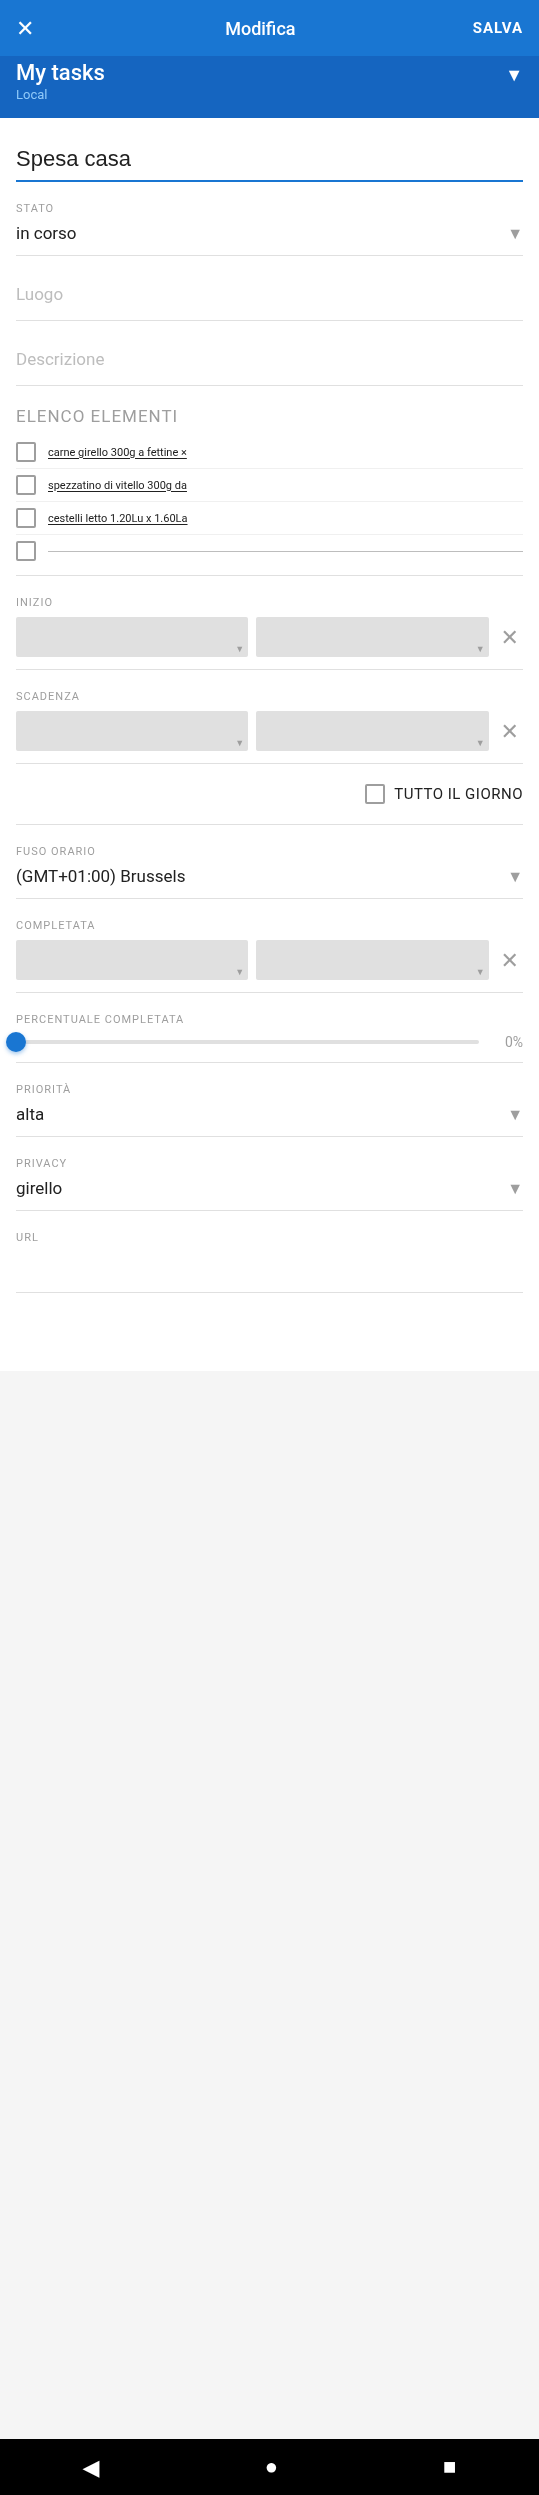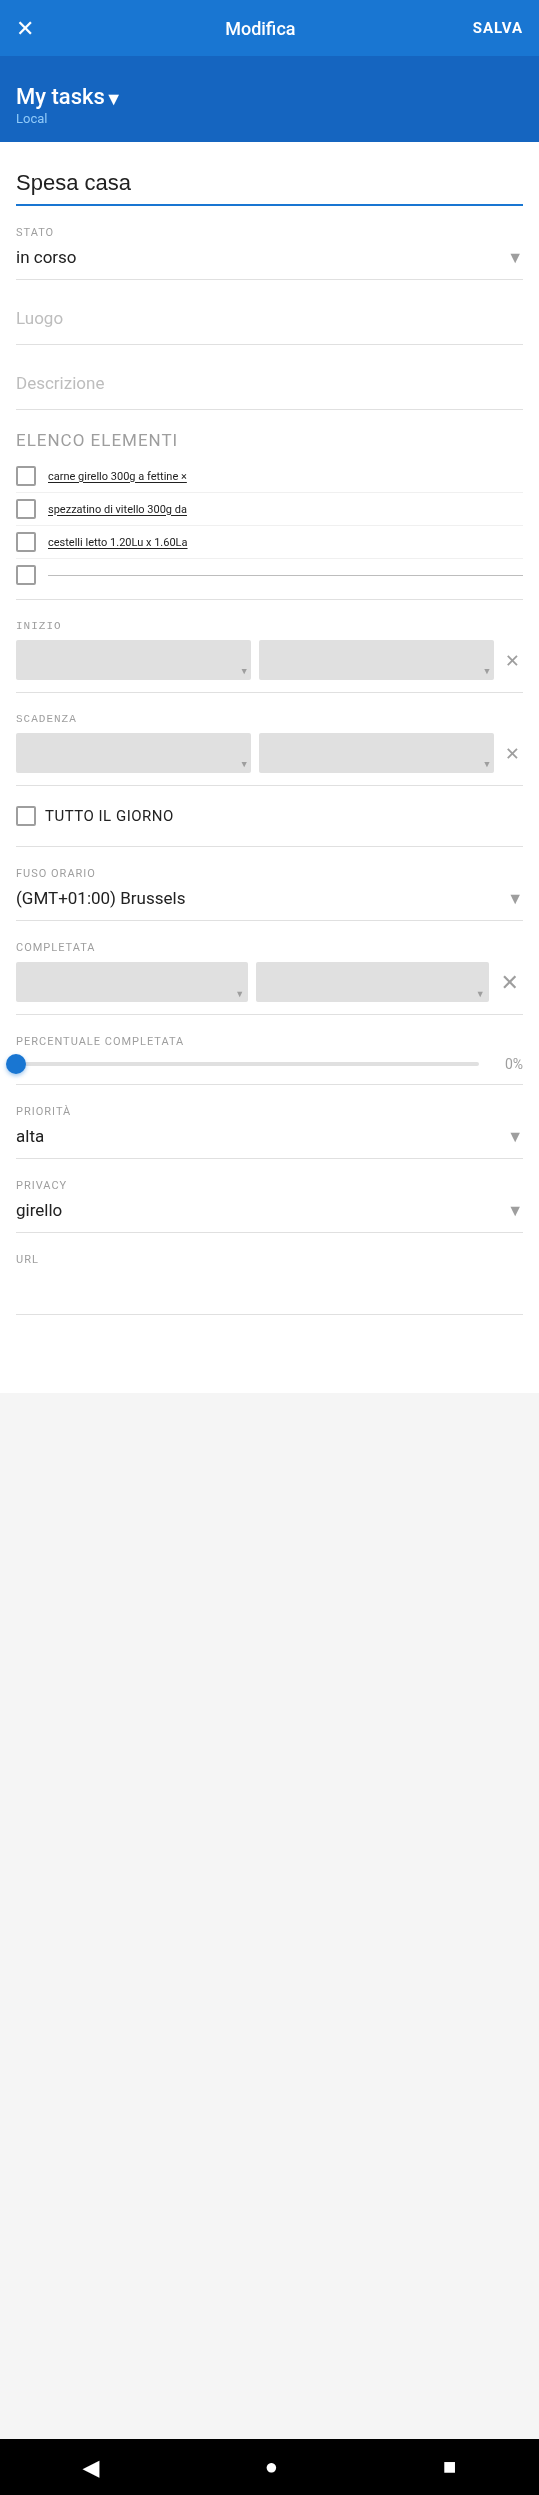--- a/index.html
+++ b/index.html
@@ -38,23 +38,24 @@
       color: #fff;
       font-size: 15px;
       font-weight: 700;
       letter-spacing: 1px;
       cursor: pointer;
     }
 
     
     .calendar-header {
       background: #1565c0;
-      padding: 28px 16px 16px 16px;
+      padding: 4px 16px 16px 16px;
       display: flex;
       align-items: flex-start;
+      justify-content: space-between;
     }
     .calendar-header-left {}
     .calendar-title {
       color: #fff;
       font-size: 22px;
       font-weight: 500;
     }
     .calendar-subtitle {
       color: #90caf9;
       font-size: 13px;
@@ -161,21 +162,20 @@
       flex: 1;
       height: 1px;
       background: #bdbdbd;
       margin-left: 0;
     }
 
     
     .date-section {
       padding: 20px 0 12px 0;
       border-bottom: 1px solid #e0e0e0;
-      font-family: Liberation Mono, monospace;
     }
     .date-section-label {
       font-size: 11px;
       color: #9e9e9e;
       letter-spacing: 1px;
       text-transform: uppercase;
       margin-bottom: 8px;
     }
     .date-row {
       display: flex;
@@ -204,20 +204,21 @@
       padding: 4px;
     }
 
     
     .tutto-section {
       padding: 20px 0 20px 0;
       border-bottom: 1px solid #e0e0e0;
       display: flex;
       align-items: center;
       gap: 9px;
+      justify-content: flex-end;
     }
     .tutto-checkbox {
       width: 20px;
       height: 20px;
       border: 2px solid #9e9e9e;
       display: inline-block;
       border-radius: 2px;
       flex-shrink: 0;
     }
     .tutto-label {

